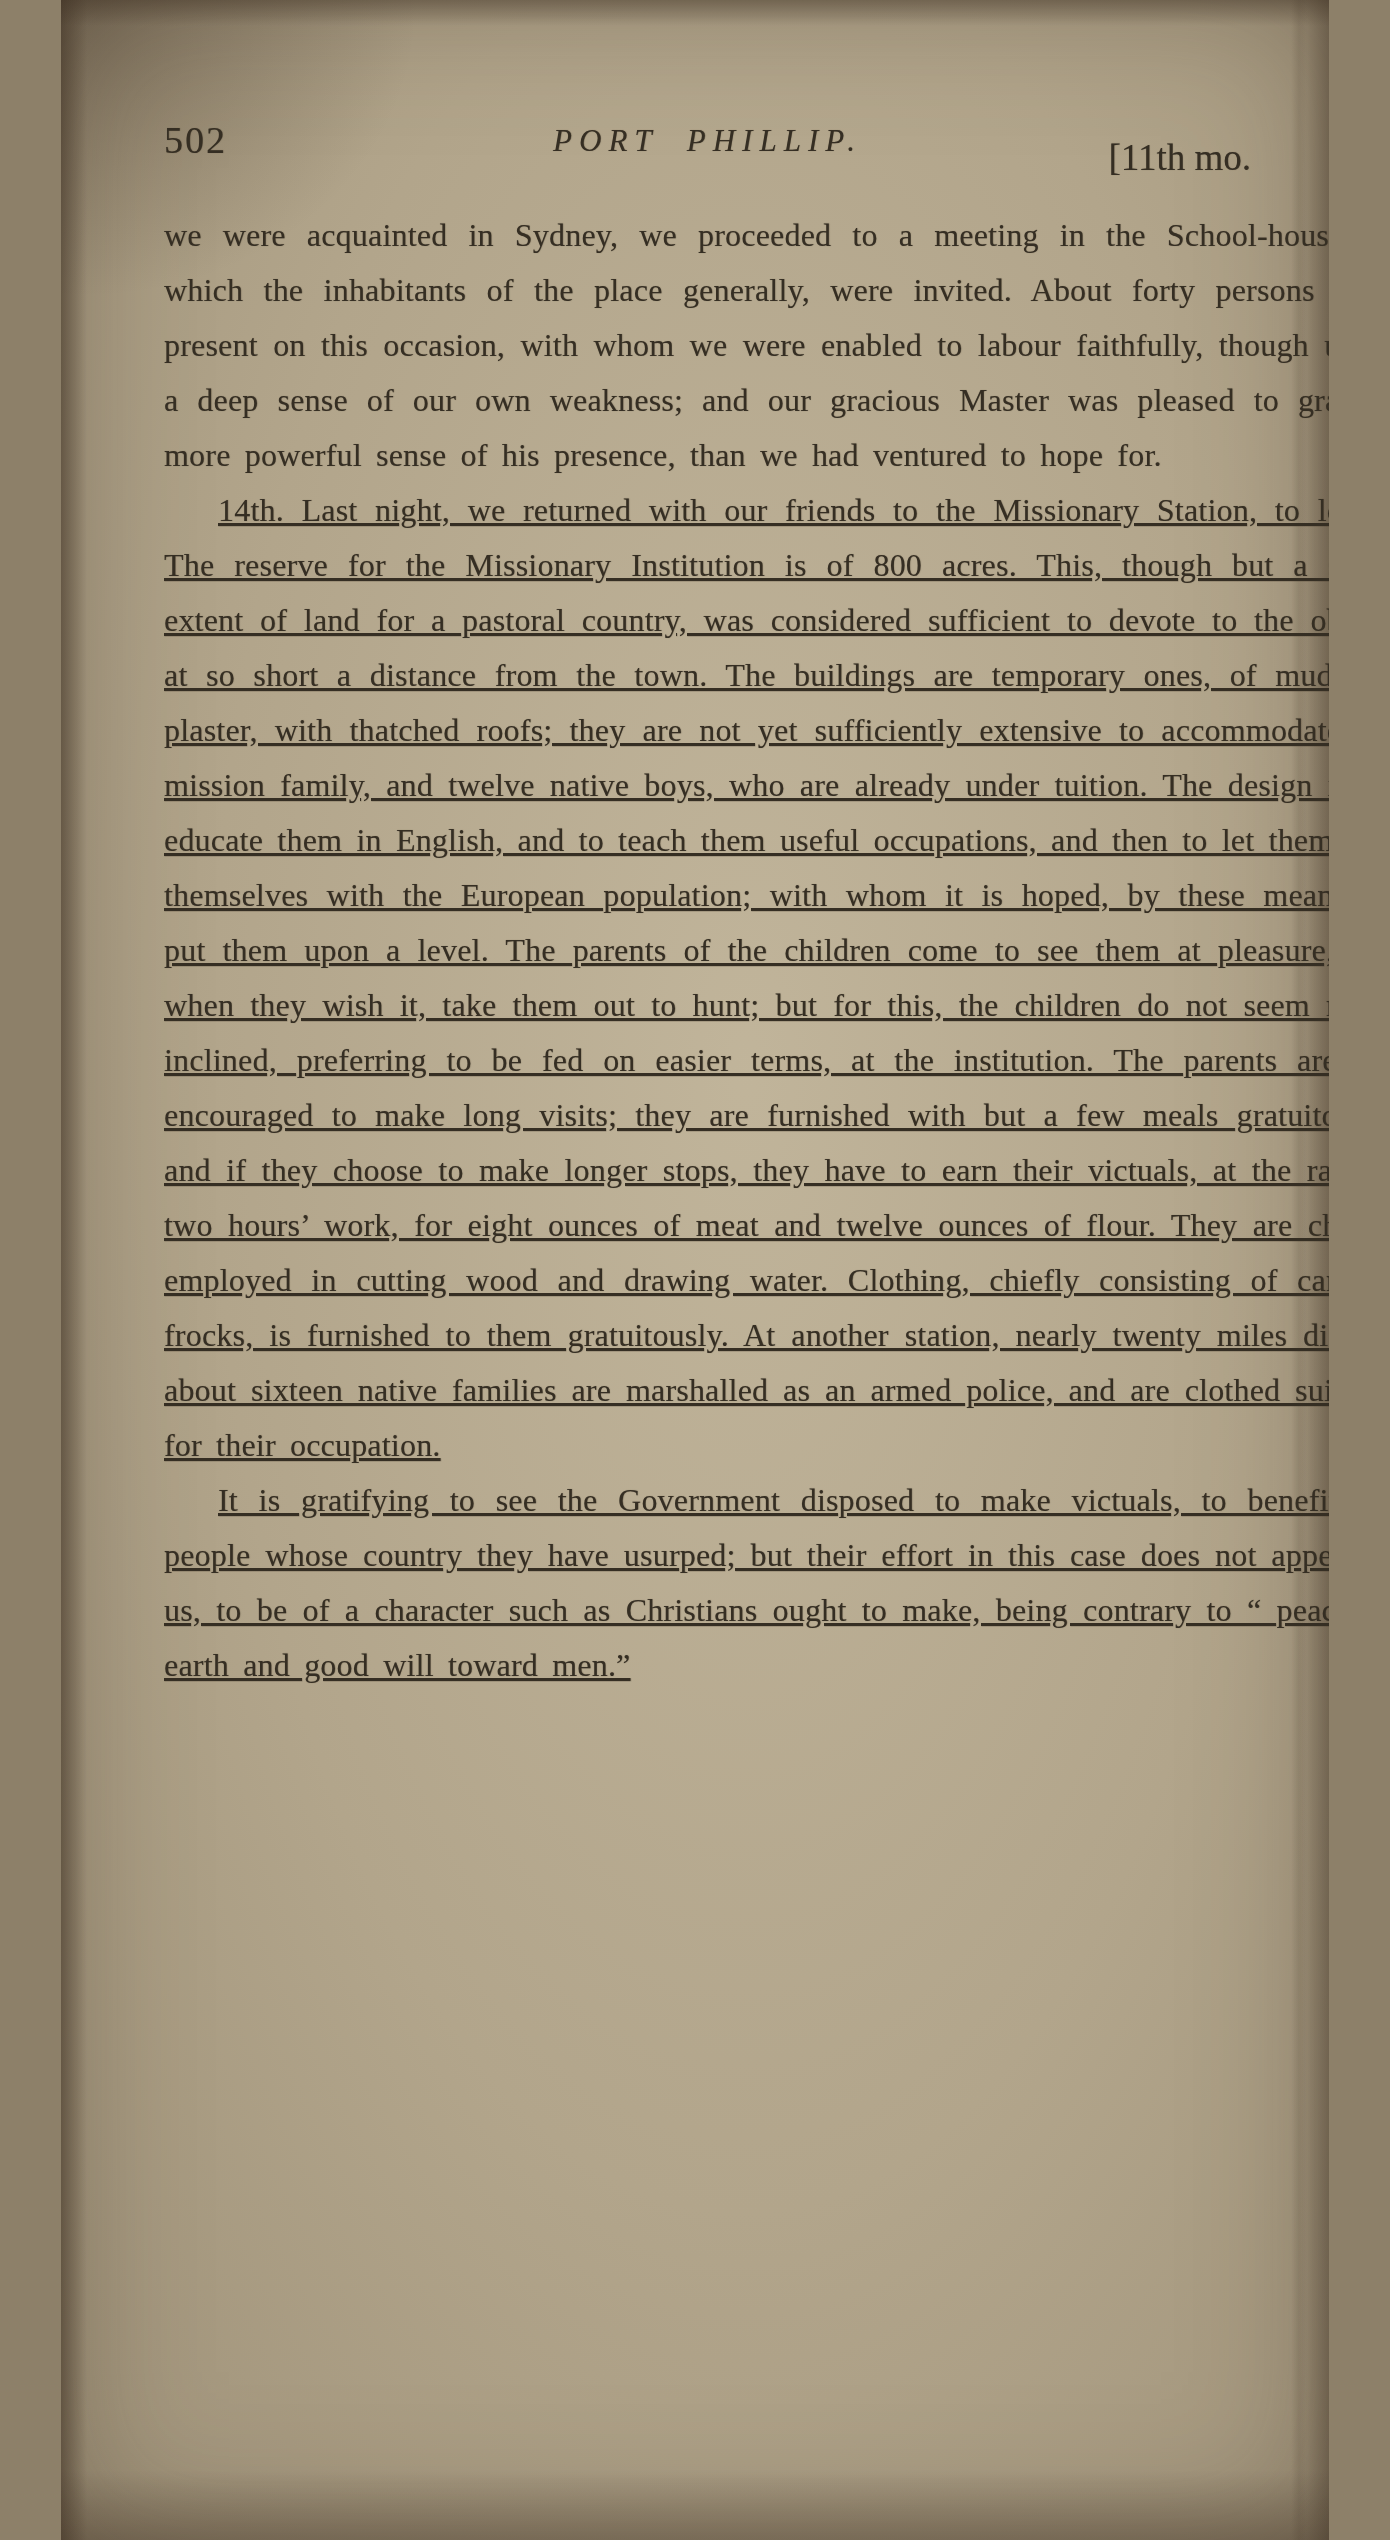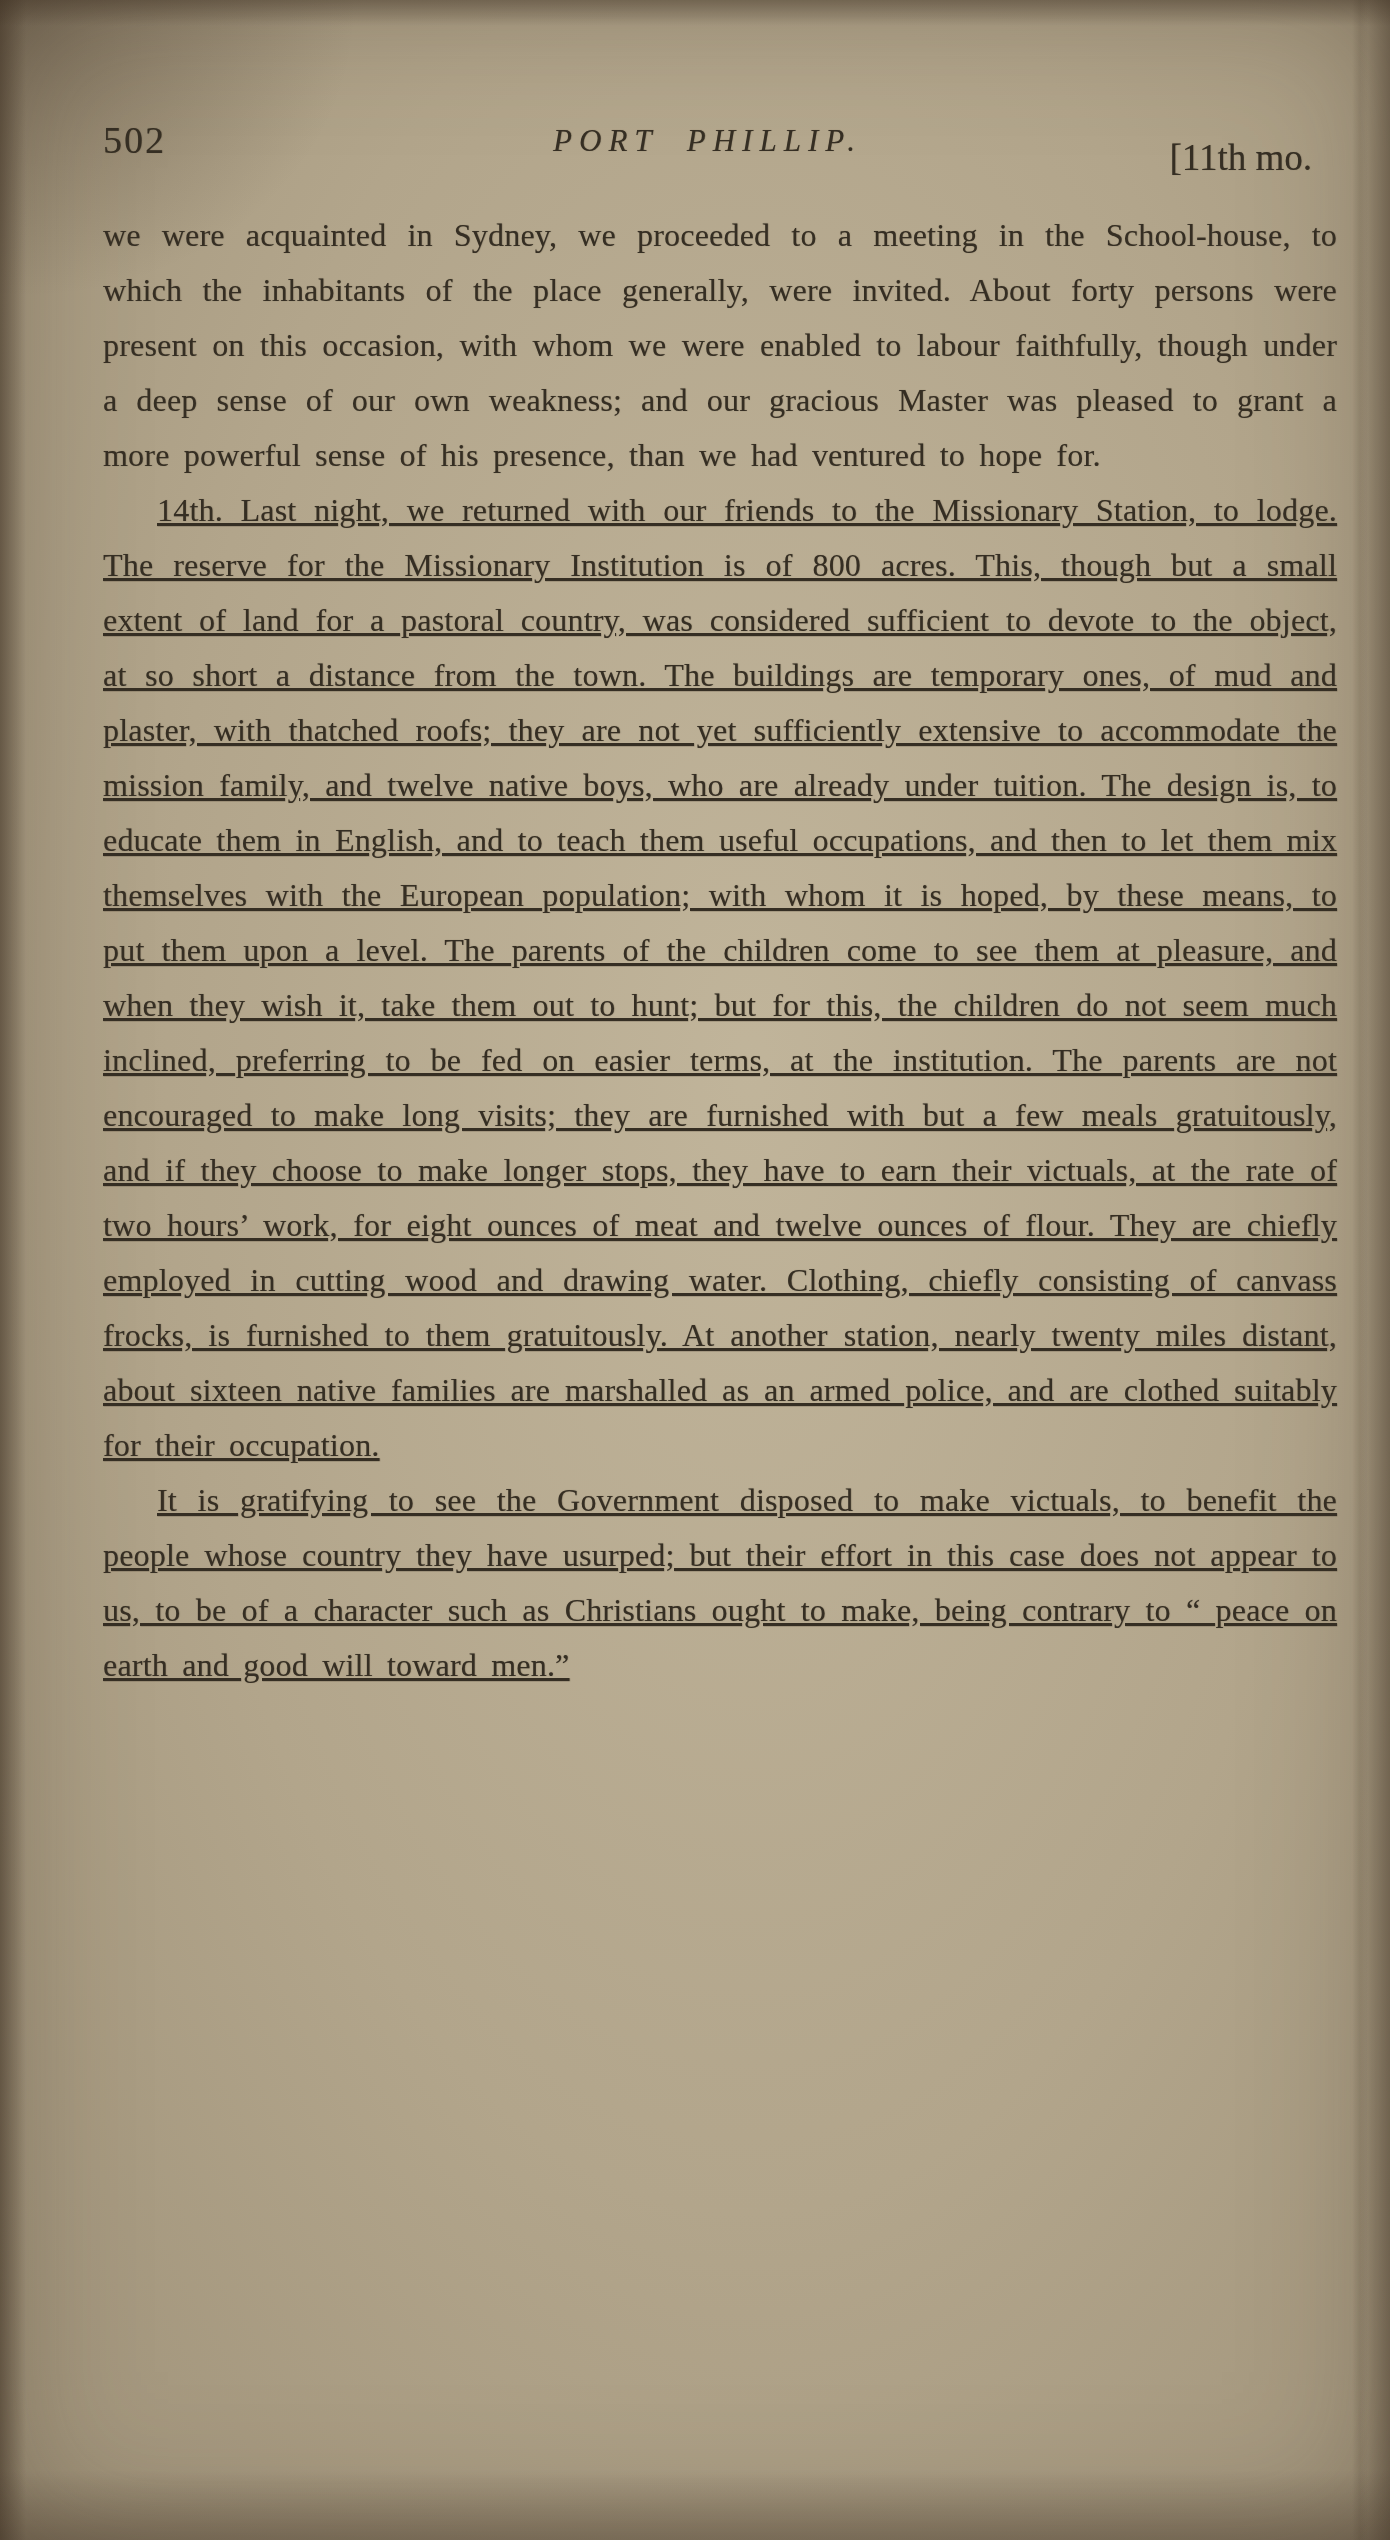--- a/index.html
+++ b/index.html
@@ -2,21 +2,21 @@
 <html><head>
 <meta charset="utf-8">
 <style>
   html, body {
     margin: 0;
     padding: 0;
     background: #8d8069;
   }
   .scan-page {
     position: relative;
-    width: 1390px;
+    width: 1268px;
     height: 2540px;
     margin: 0 auto;
     overflow: hidden;
     background:
       radial-gradient(ellipse at 54% 42%, rgba(194,182,156,0.9) 0%, rgba(178,165,139,0.9) 55%, rgba(158,145,120,0.95) 100%),
       #b2a58b;
     font-family: "Liberation Serif", "DejaVu Serif", serif;
     color: #352e23;
     box-shadow: inset 0 0 140px rgba(64,50,36,0.38);
   }

